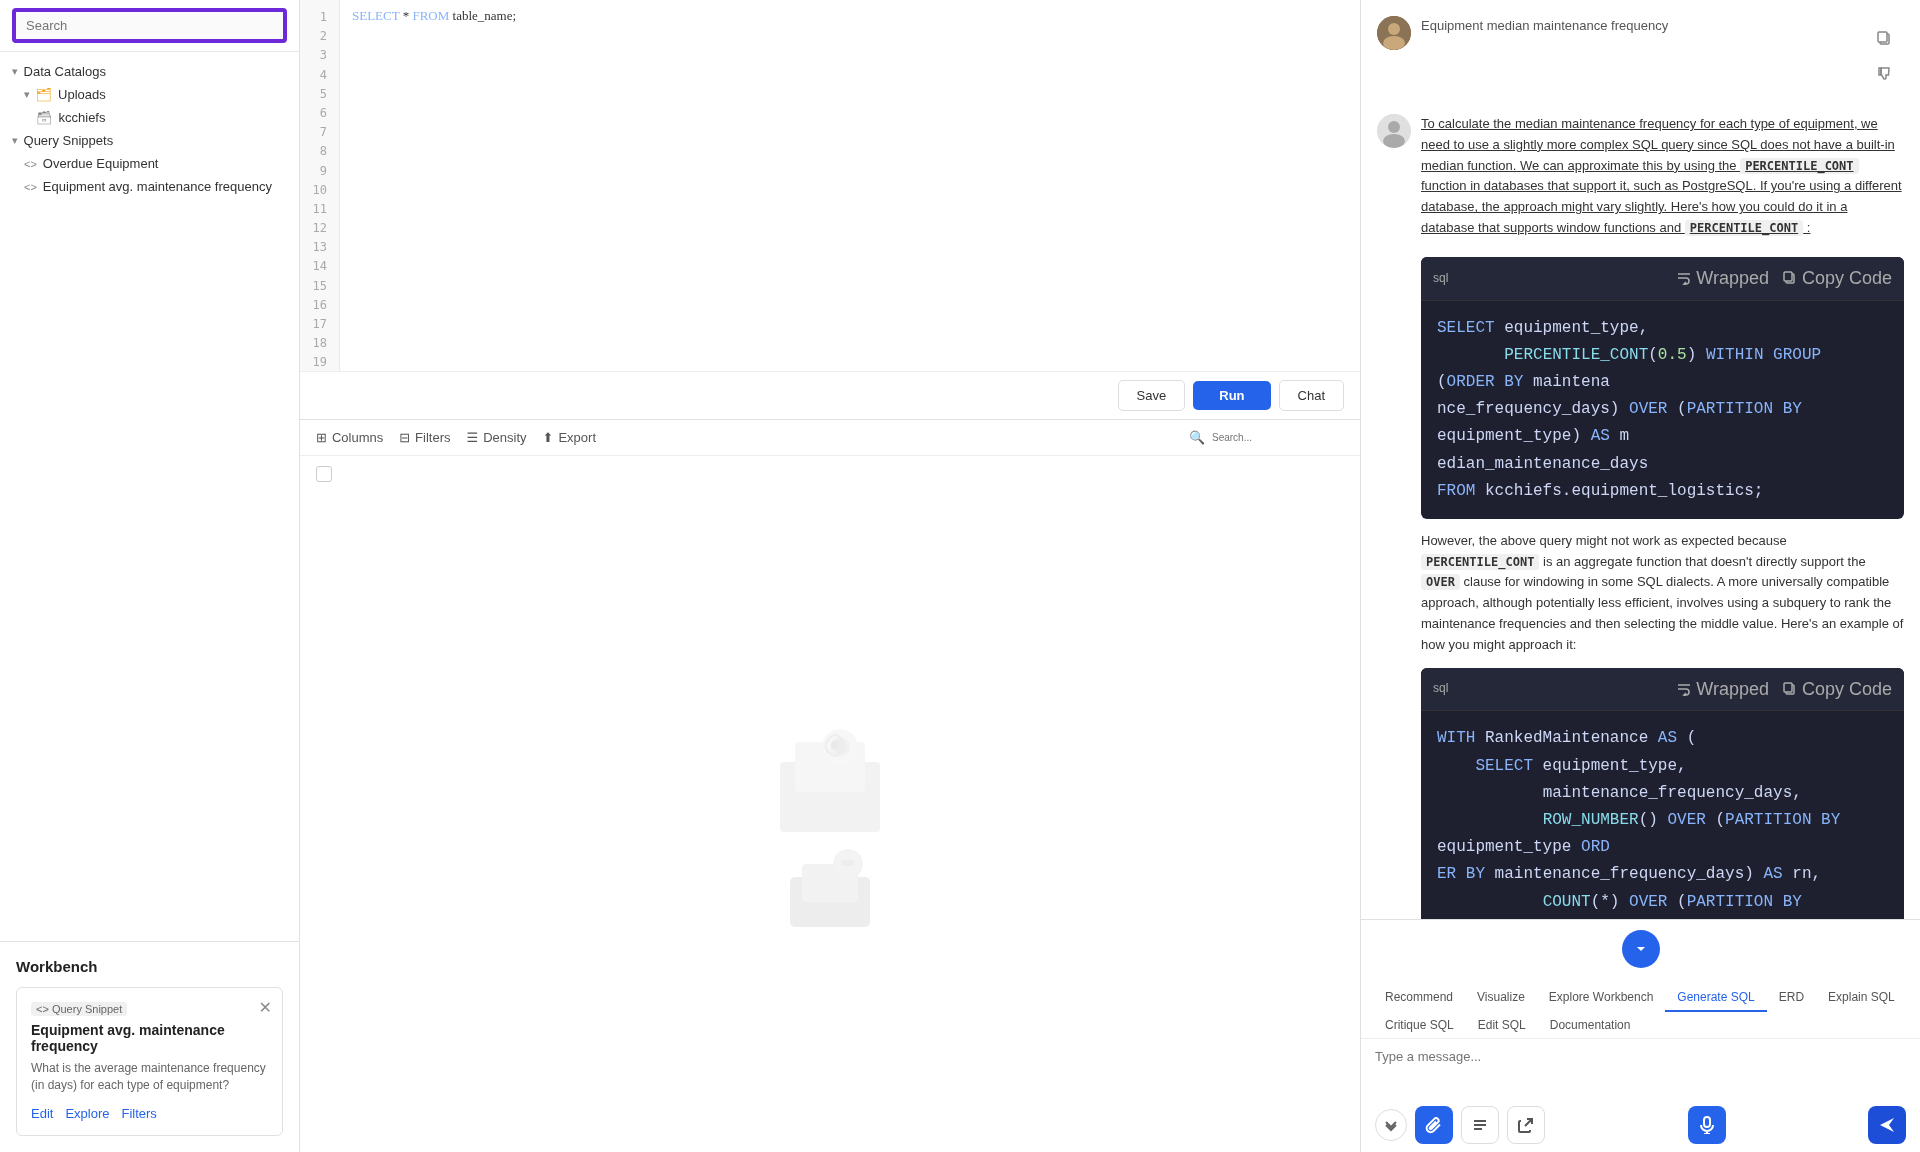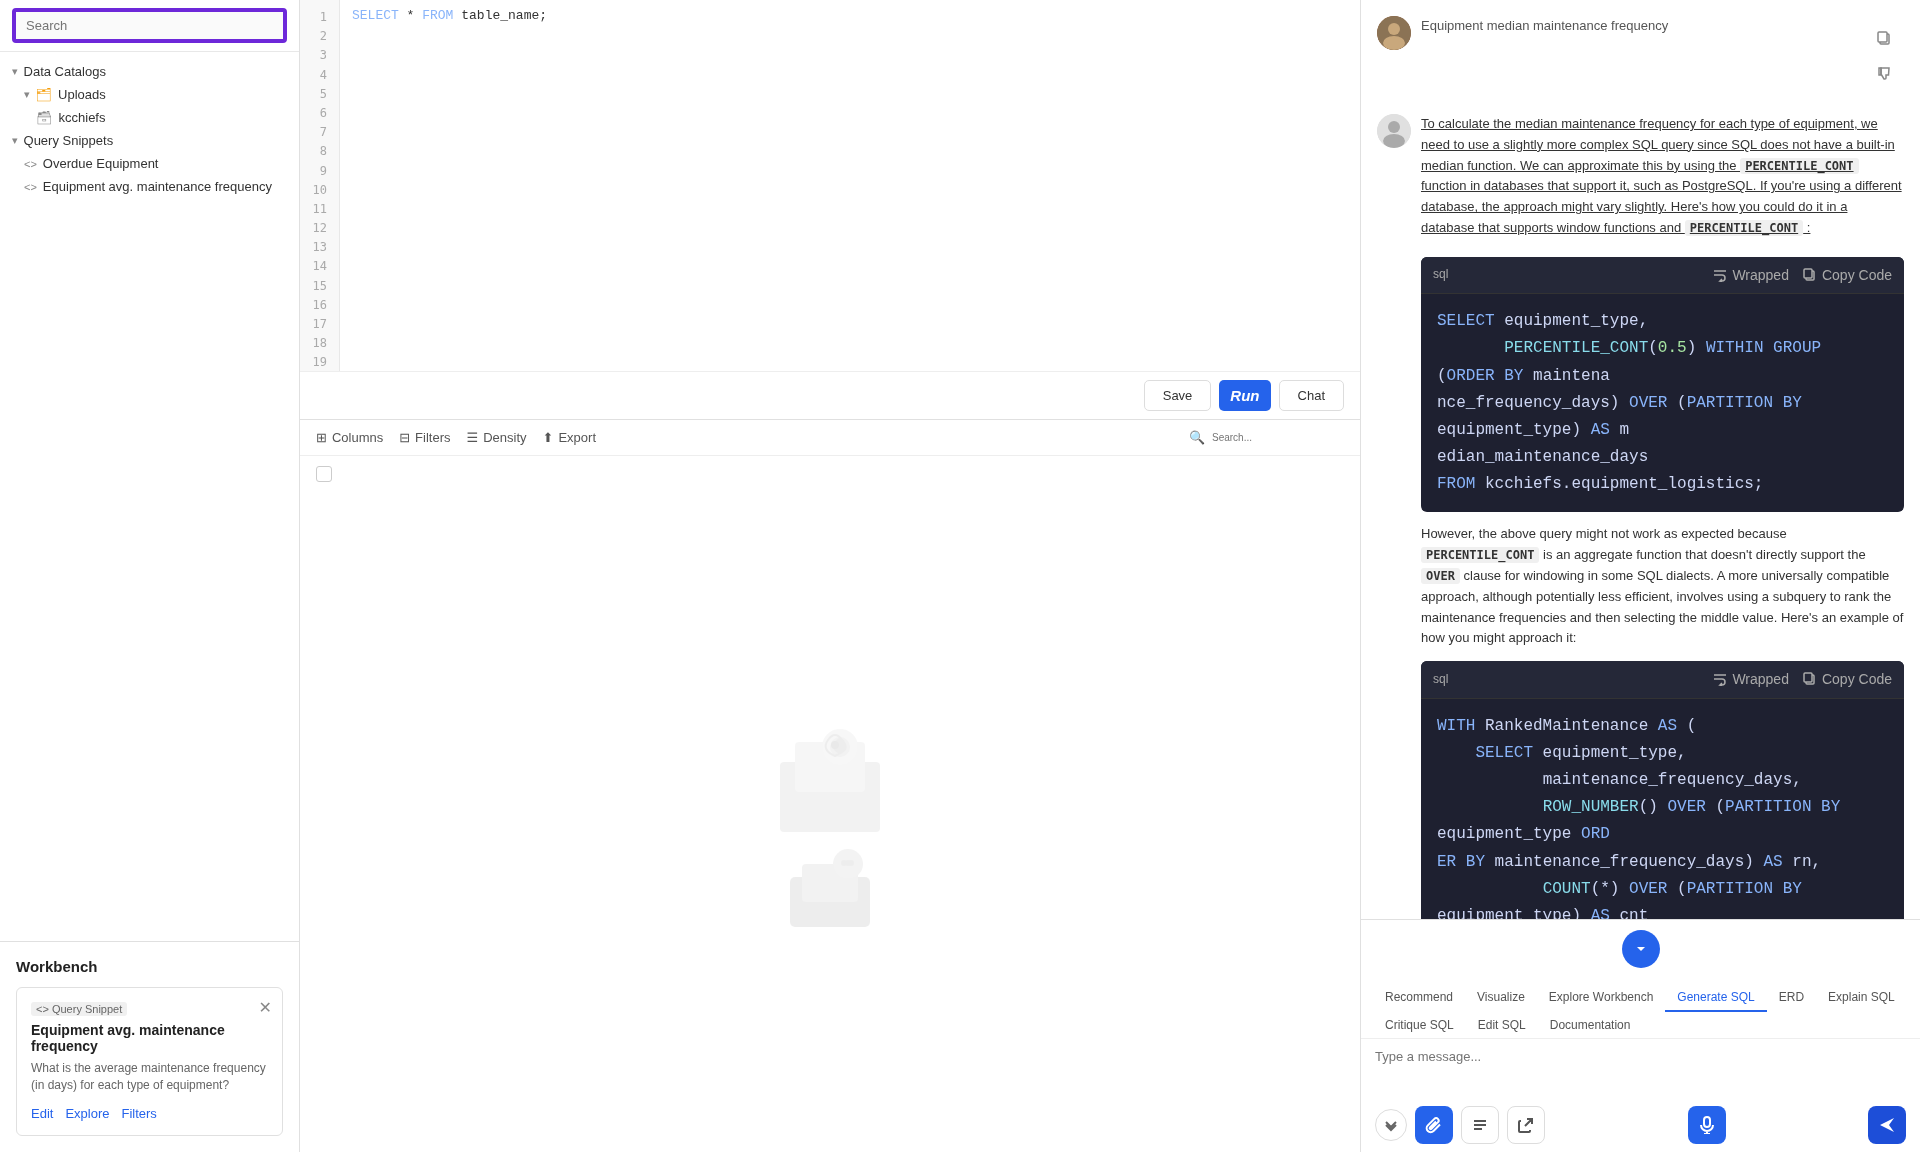--- a/index.html
+++ b/index.html
@@ -138,21 +138,21 @@
       font-size: 12px;
       font-family: monospace;
       line-height: 1.6;
       min-width: 40px;
       user-select: none;
     }
     .line-numbers div { height: 19.2px; }
     .editor-content {
       flex: 1;
       padding: 8px 12px;
-      font-family: Liberation Mono, monospace;
+      font-family: Liberation Serif, serif;
       font-size: 13px;
       color: #333;
       background: #fff;
       white-space: pre;
     }
     .editor-toolbar {
       display: flex;
       align-items: center;
       justify-content: flex-end;
       padding: 8px 16px;
@@ -163,29 +163,28 @@
     .btn-save {
       padding: 7px 18px;
       border: 1px solid #ddd;
       border-radius: 5px;
       background: #fff;
       color: #333;
       font-size: 13px;
       cursor: pointer;
     }
     .btn-run {
-      padding: 7px 11px;
+      padding: 7px 26px;
       border: none;
       border-radius: 5px;
       background: #2563eb;
       color: #fff;
-      font-size: 15px;
+      font-size: 13px;
       font-weight: 600;
       cursor: pointer;
-      font-style: italic;
     }
     .btn-chat {
       padding: 7px 18px;
       border: 1px solid #ddd;
       border-radius: 5px;
       background: #fff;
       color: #333;
       font-size: 13px;
       cursor: pointer;
     }
@@ -311,21 +310,21 @@
     .code-block-actions {
       display: flex;
       align-items: center;
       gap: 14px;
     }
     .code-block-action {
       display: flex;
       align-items: center;
       gap: 5px;
       color: #aaa;
-      font-size: 14px;
+      font-size: 18px;
       cursor: pointer;
     }
     .code-body {
       padding: 14px 16px;
       font-family: 'Courier New', monospace;
       font-size: 16px;
       line-height: 1.7;
       color: #cdd6f4;
       white-space: pre-wrap;
       word-break: break-word;

